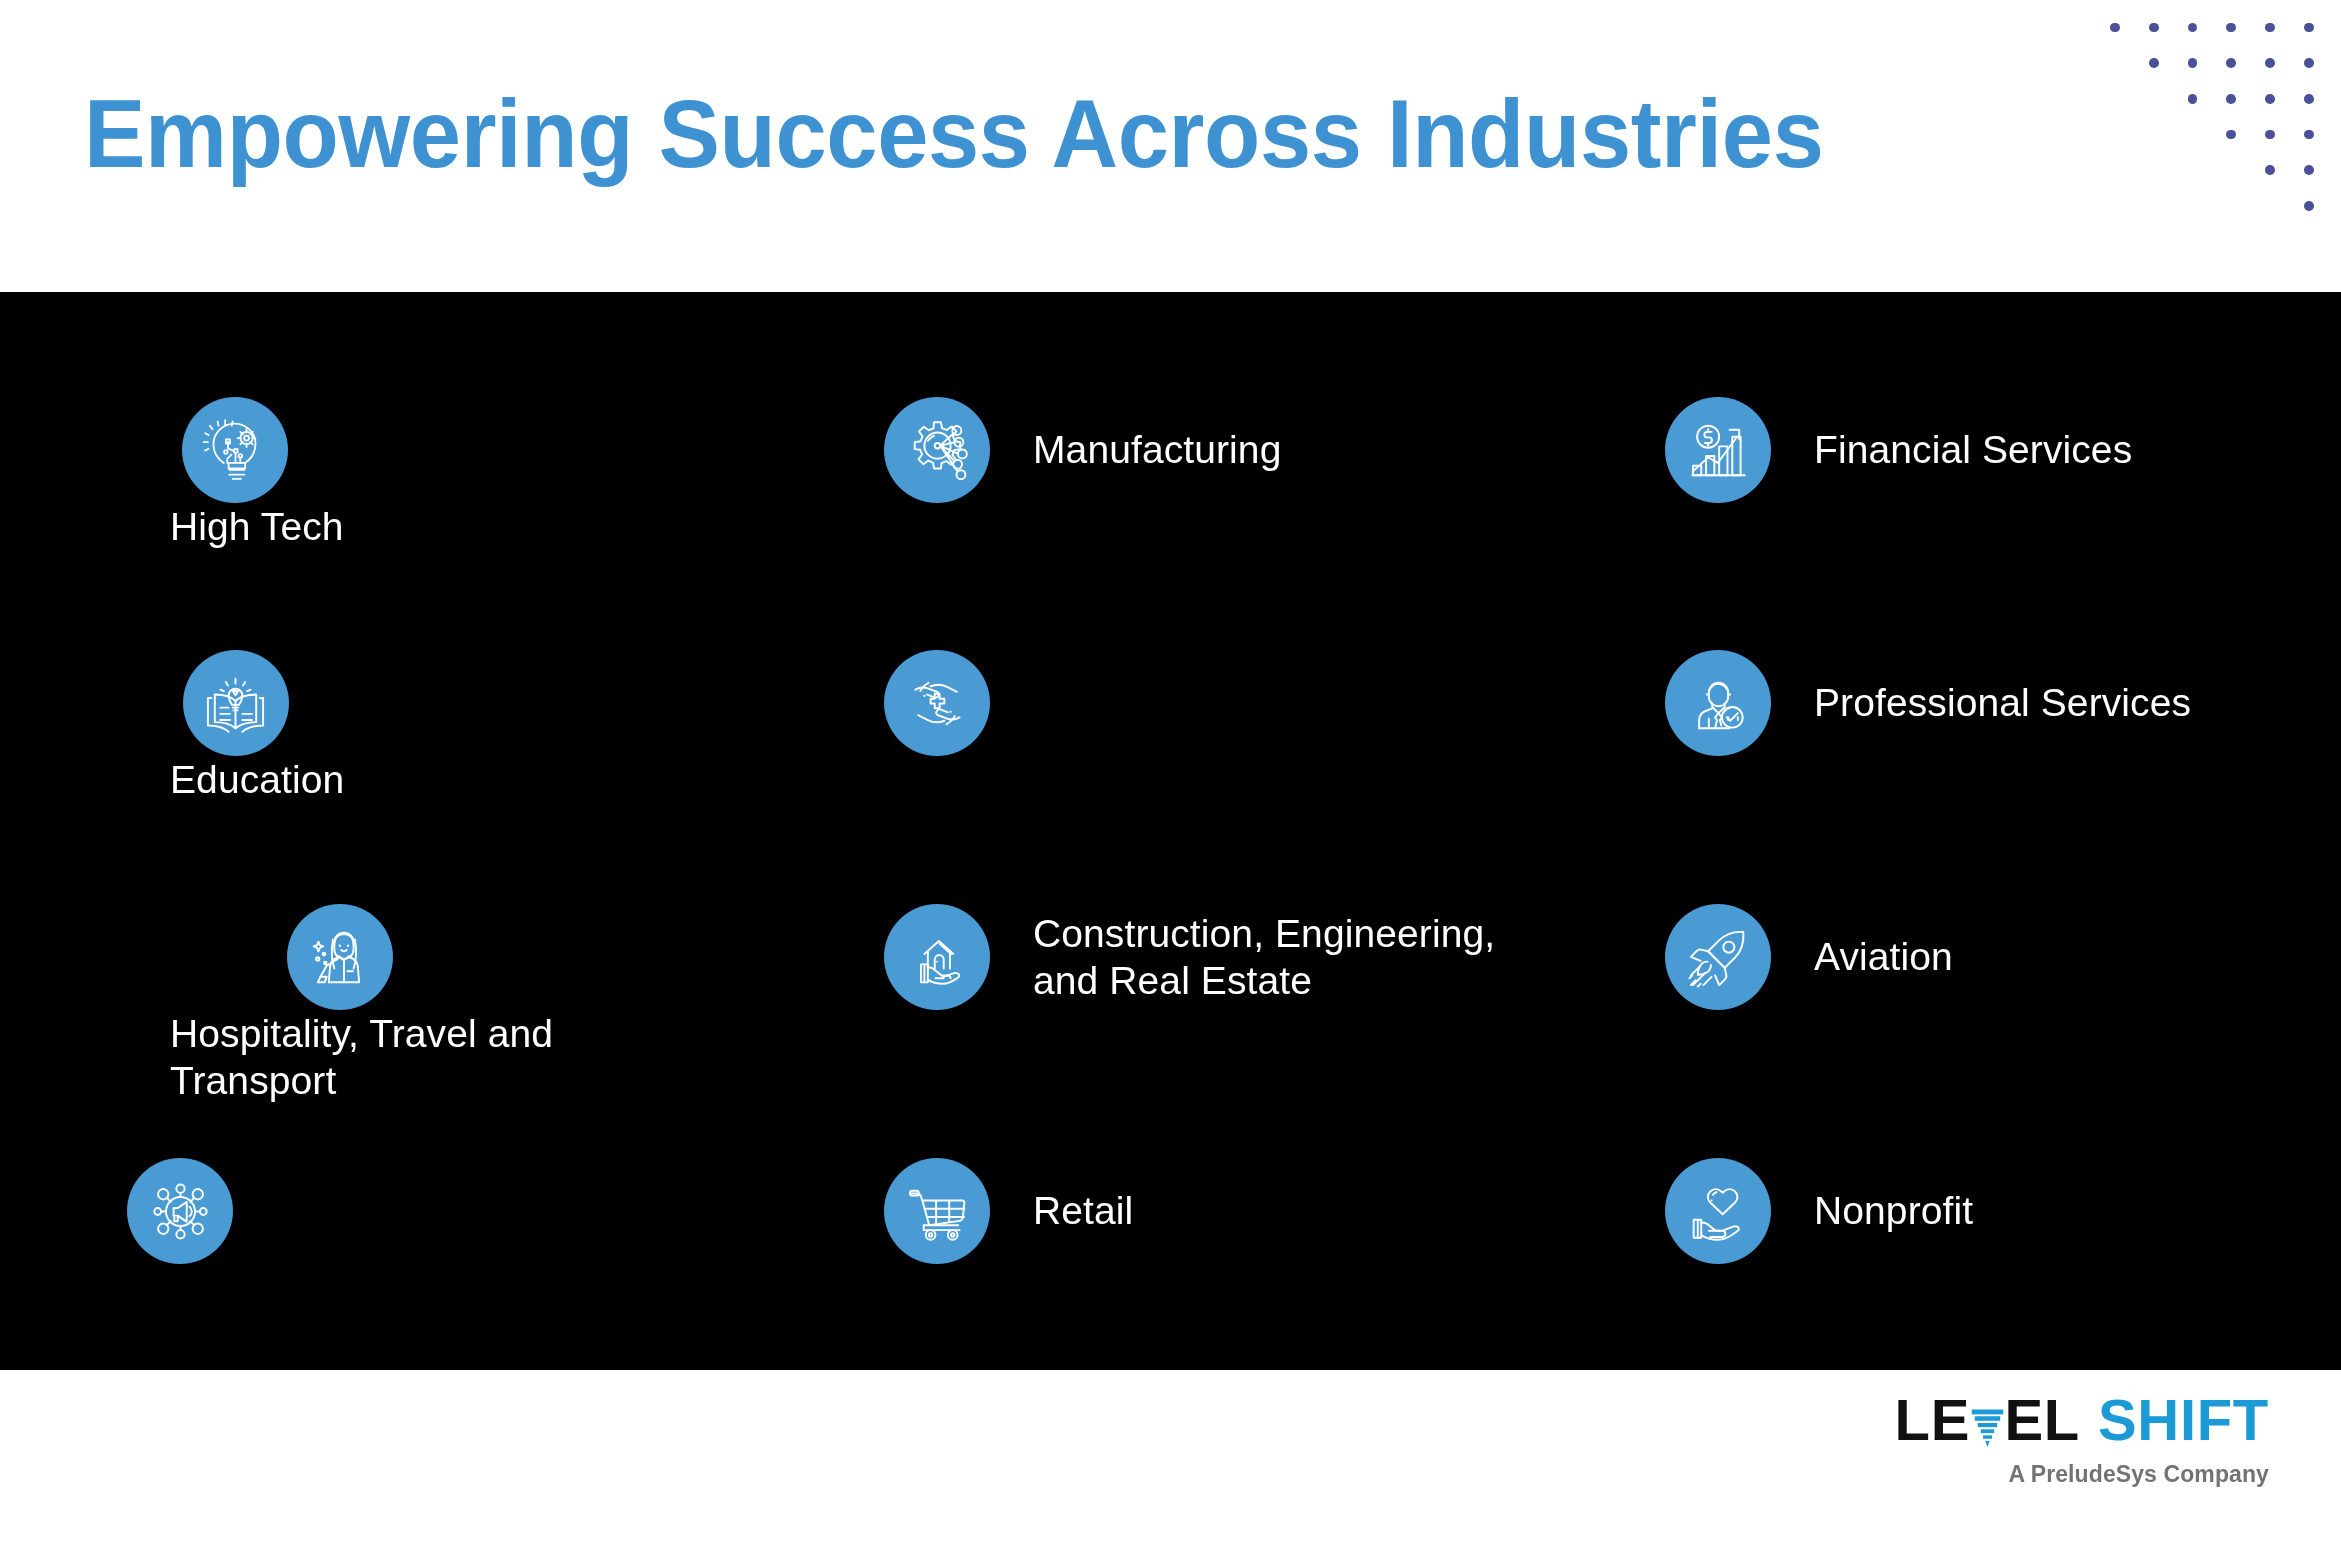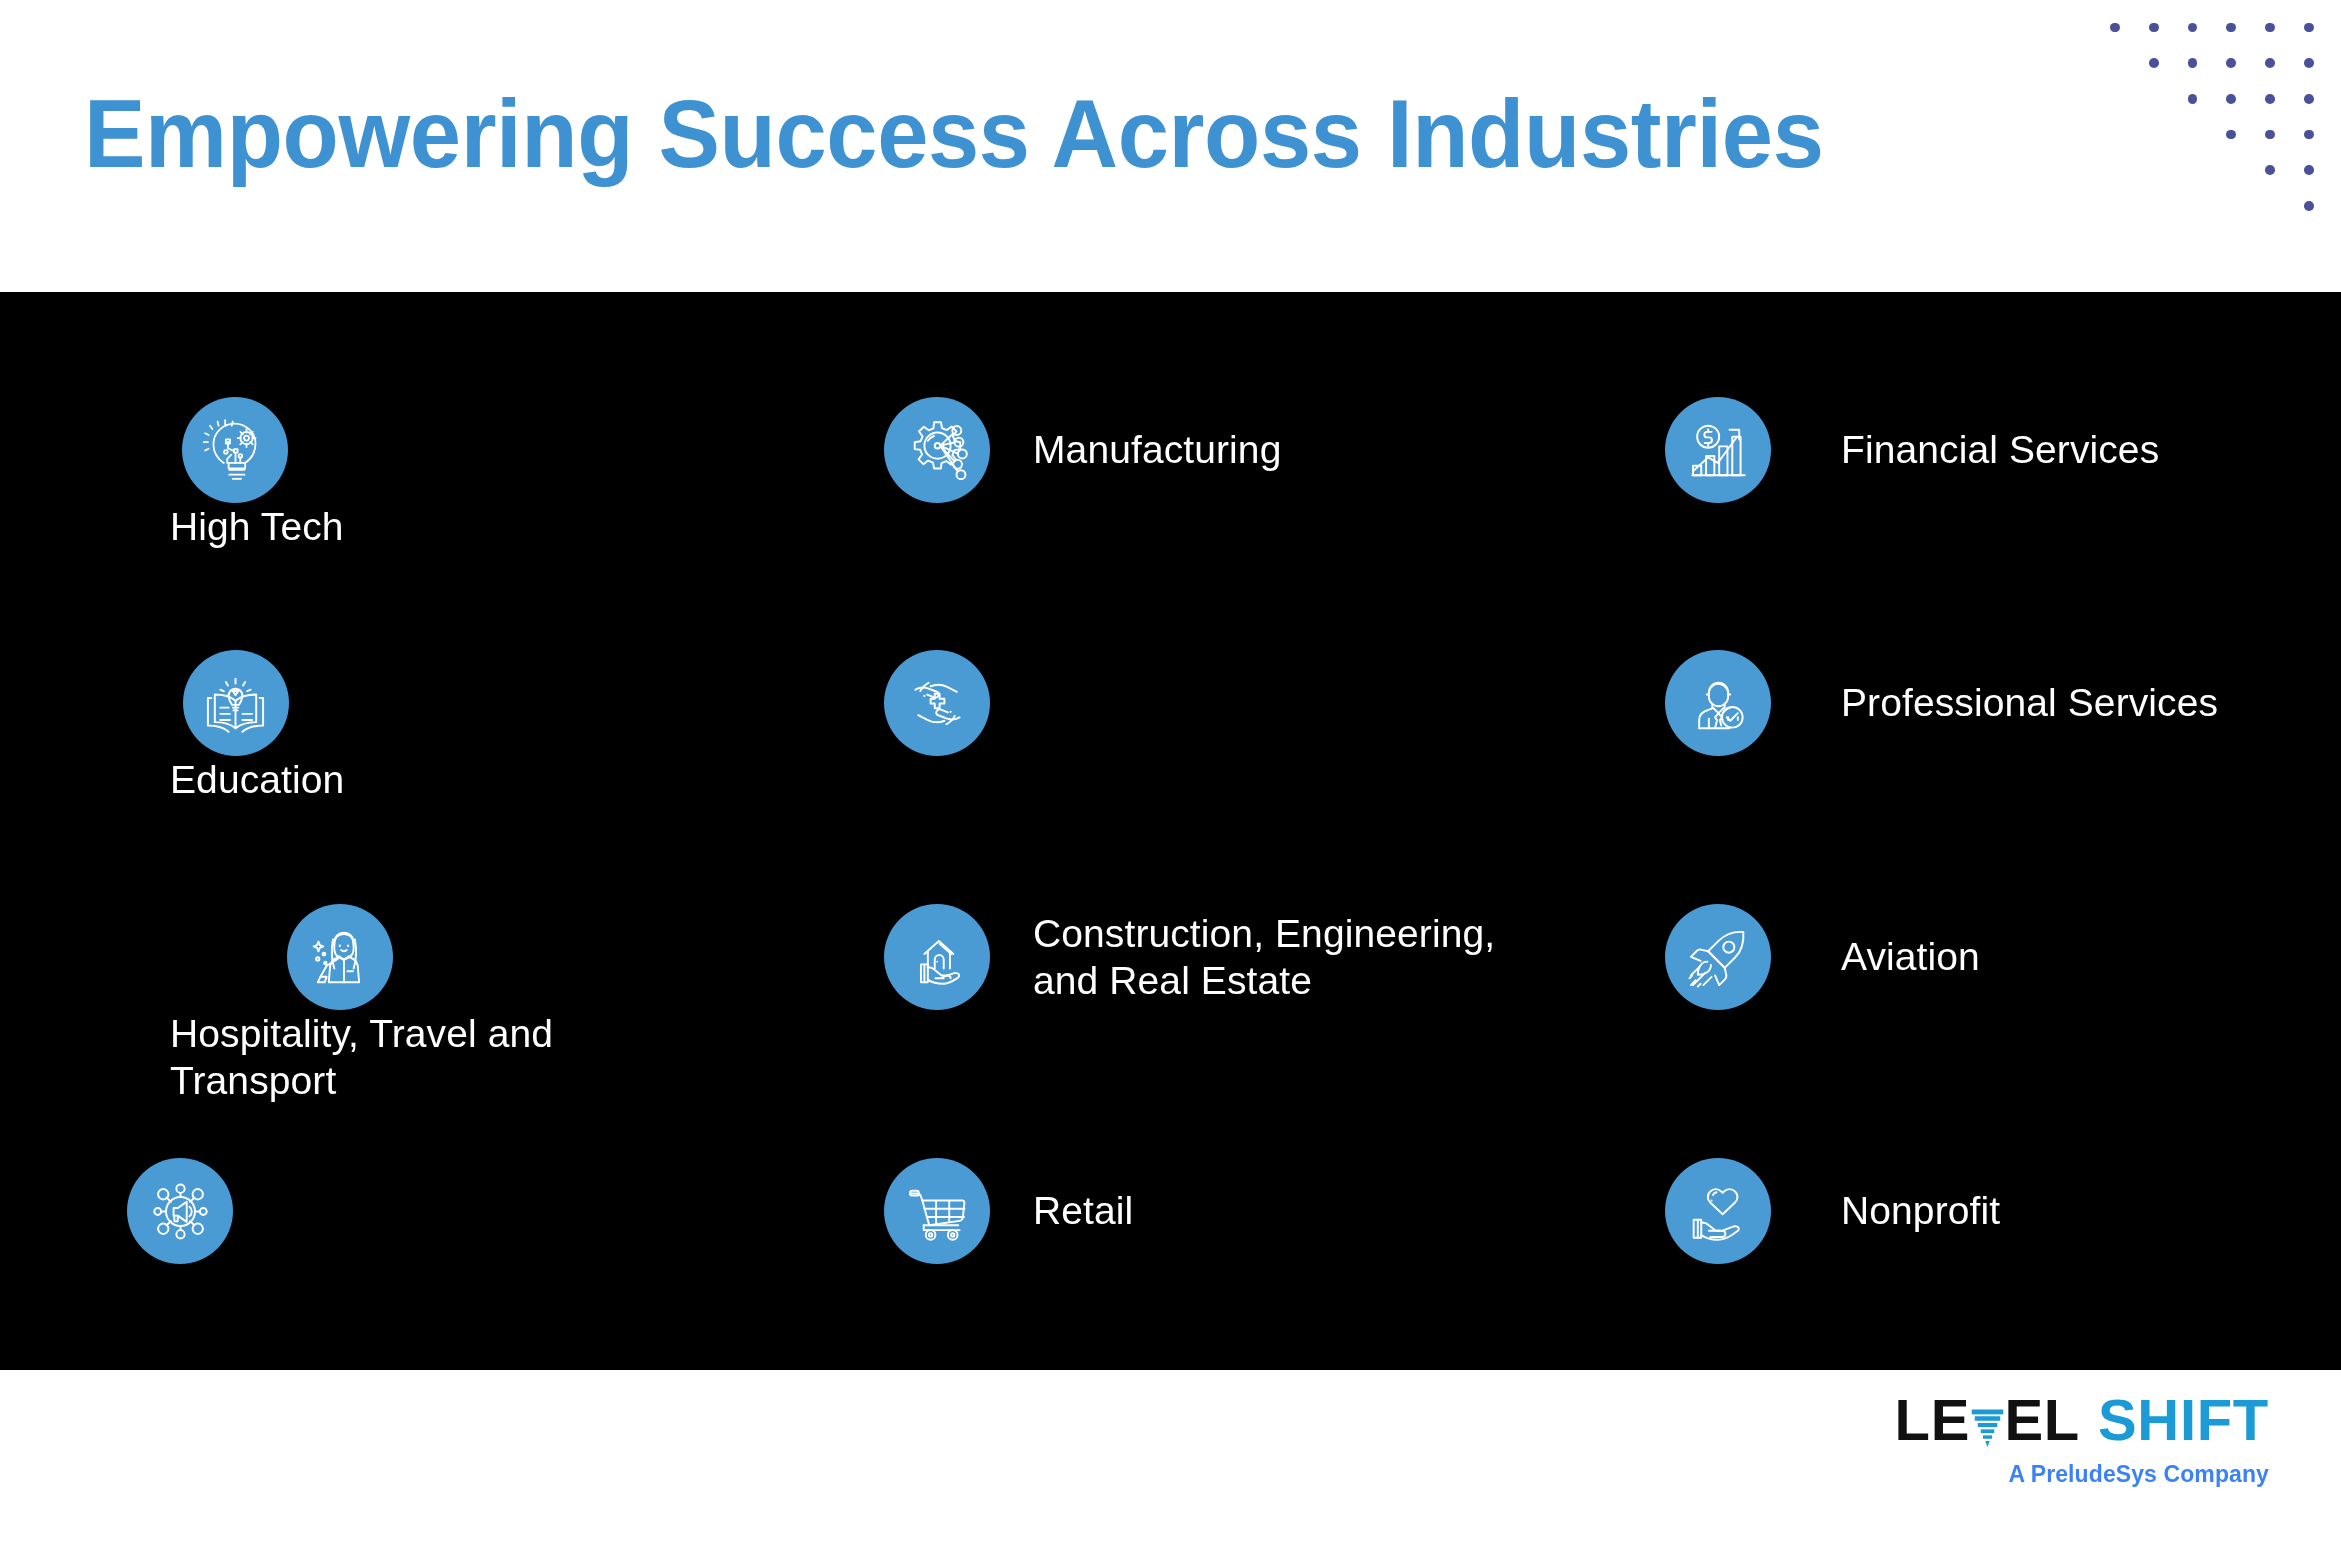--- a/index.html
+++ b/index.html
@@ -71,21 +71,21 @@
     font-size:39px;
     line-height:1.21;
     font-weight:400;
     white-space:pre-line;
     letter-spacing:0.1px;
   }
 
   
   .col-1{ left:127px;flex-direction:column; }
   .col-2{ left:884px; }
-  .col-3{ left:1665px;gap:27px; }
+  .col-3{ left:1665px; }
   
   .row-1{ top:105px; }
   .row-2{ top:358px; }
   .row-3{ top:612px; }
   .row-4{ top:866px; }
 
   
   .footer{
     position:absolute; left:9px; top:1370px; width:2342px; height:192px;
     background:#ffffff;
@@ -107,21 +107,21 @@
   .logo-funnel{
     width:33px; height:42px; margin:0 0.7px;
     position:relative; top:1.5px;
     display:inline-block;
   }
   .logo-tagline{
     margin-top:12px;
     font-family:"Liberation Sans","Liberation Sans Narrow", sans-serif;
     font-weight:700;
     font-size:23px;
-    color:#3b82f6;
+    color:#737373;
     letter-spacing:0.1px;
   }
 </style>
 </head>
 <body>
 
 <div class="header">
   <h1 class="page-title">Empowering Success Across Industries</h1>
 
   <div class="dot-pattern">

